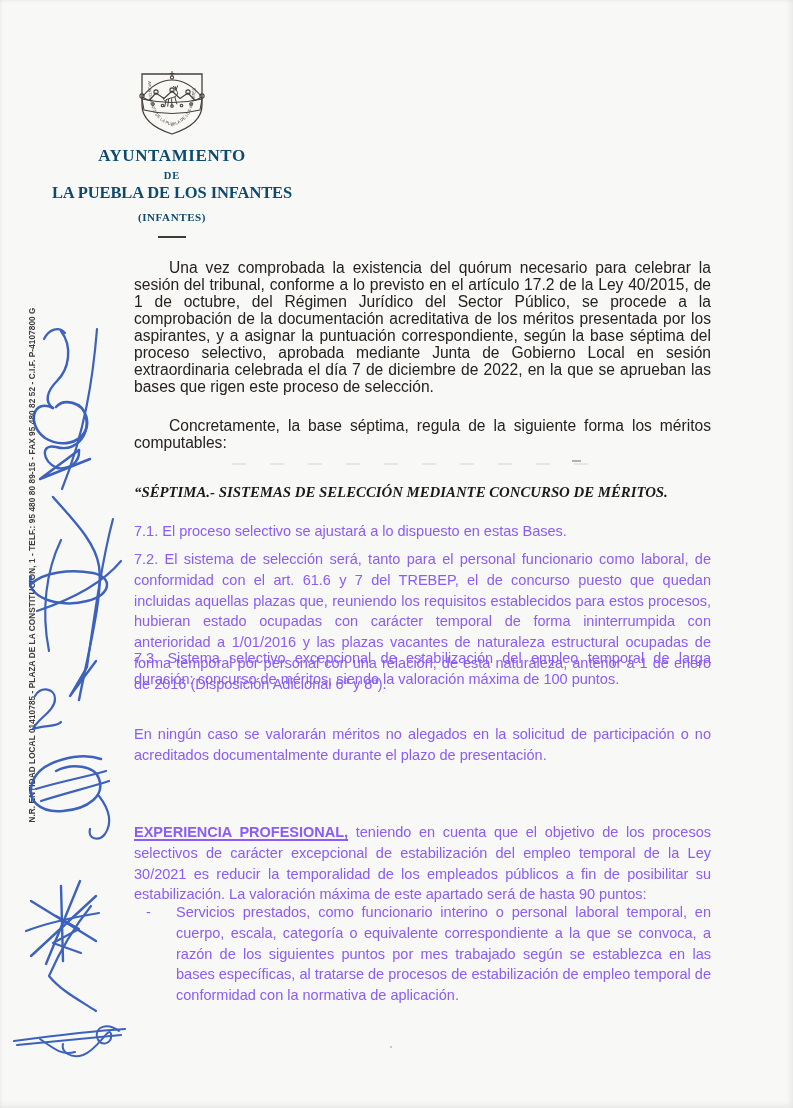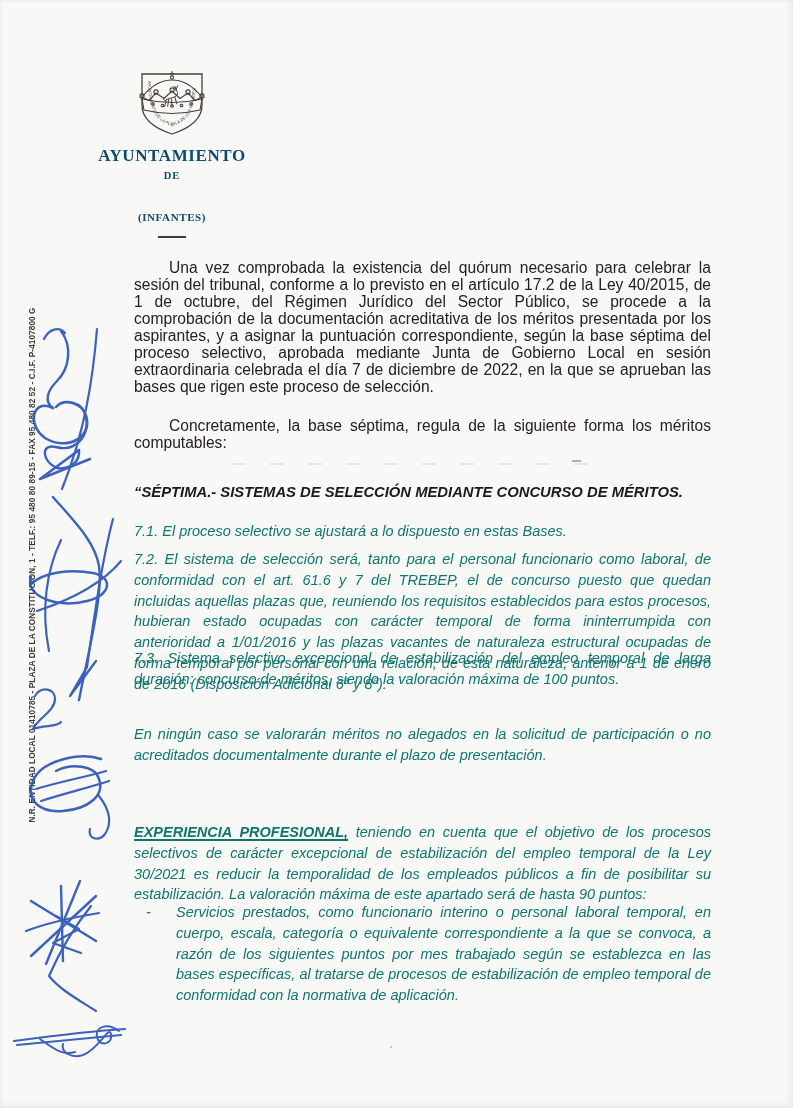--- a/index.html
+++ b/index.html
@@ -28,22 +28,22 @@
     transform:translate(-50%,-50%) rotate(-90deg);
     white-space:nowrap;
     font-family:"Liberation Sans",sans-serif;
     font-weight:bold;font-size:8.2px;letter-spacing:.1px;
     color:#3d3d3d;
   }
   
   .blk{position:absolute;left:134px;width:577px;}
   .serif{font-family:Liberation Sans, sans-serif;font-size:15.6px;line-height:17px;text-align:justify;color:#26211e;}
   .indent{text-indent:35px;}
-  .sans{font-family:"Liberation Sans",sans-serif;font-style:italic;font-size:14.5px;line-height:20.8px;text-align:justify;color:#0f766e;}
-  .heading{font-family:Liberation Sans, sans-serif;font-style:italic;font-weight:bold;font-size:14.8px;color:#1a1a1c;}
+  .sans{font-family:"Liberation Sans",sans-serif;font-size:14.5px;line-height:20.8px;text-align:justify;color:#8b5cf6;}
+  .heading{font-family:Liberation Serif, serif;font-style:italic;font-weight:bold;font-size:14.8px;color:#1a1a1c;}
   .exp-lead{font-weight:bold;text-decoration:underline;text-decoration-thickness:1.6px;text-underline-offset:2px;}
   .bullet{display:flex;}
   .bullet .marker{flex:0 0 42px;padding-left:12px;box-sizing:border-box;}
   .bullet .btxt{flex:1;}
   
   .smudge{
     position:absolute;left:232px;top:463px;width:358px;height:2px;opacity:.14;
     background:repeating-linear-gradient(90deg,#777 0 14px,transparent 14px 38px);
   }
   .dash-artifact{position:absolute;left:572px;top:460px;width:9px;height:1.6px;background:#8b8b8b;opacity:.65;}
@@ -90,20 +90,21 @@
         <path d="M35,17 l1.6,-4.2 M35,17 l-2.6,-3.6 M34.2,13.6 l.9,3.2"></path>
         <path d="M35,17 c1.9,1.6 2.1,4 .5,5.6 c-2.1,2 -5.2,2.1 -7.7,3.1 l-2.6,1"></path>
         <path d="M27.6,26.2 l-.9,7 M30.6,25.7 l.3,7.1 M33.9,24.2 l1.9,6.7 M25.1,27.6 l-1.5,6.1"></path>
         <path d="M24.7,27.9 c-1.9,-.4 -2.7,-1.7 -2.2,-3.3"></path>
       </g>
     </g>
   </svg>
 
   <div class="hdr hdr-1">AYUNTAMIENTO</div>
   <div class="hdr hdr-2">DE</div>
+  <div class="hdr hdr-3">LA PUEBLA DE LOS INFANTES</div>
   <div class="hdr hdr-4">(INFANTES)</div>
   <div class="hdr-rule"></div>
 
   <div class="margin-note">N.R. ENTIDAD LOCAL 01410785 - PLAZA DE LA CONSTITUCION, 1 - TELF.: 95 480 80 89-15 - FAX 95 480 82 52 - C.I.F. P-4107800 G</div>
 
   <div class="blk serif indent" style="top:259px;">Una vez comprobada la existencia del quórum necesario para celebrar la sesión del tribunal, conforme a lo previsto en el artículo 17.2 de la Ley 40/2015, de 1 de octubre, del Régimen Jurídico del Sector Público, se procede a la comprobación de la documentación acreditativa de los méritos presentada por los aspirantes, y a  asignar la puntuación correspondiente, según la base séptima del proceso selectivo, aprobada mediante Junta de Gobierno Local en sesión extraordinaria celebrada el día 7 de diciembre de 2022, en la que se aprueban las bases que rigen este proceso de selección.</div>
 
   <div class="blk serif indent" style="top:417px;">Concretamente, la base séptima, regula de la siguiente forma los méritos computables:</div>
 
   <div class="blk heading" style="top:484px;">“SÉPTIMA.- SISTEMAS DE SELECCIÓN MEDIANTE CONCURSO DE MÉRITOS.</div>

